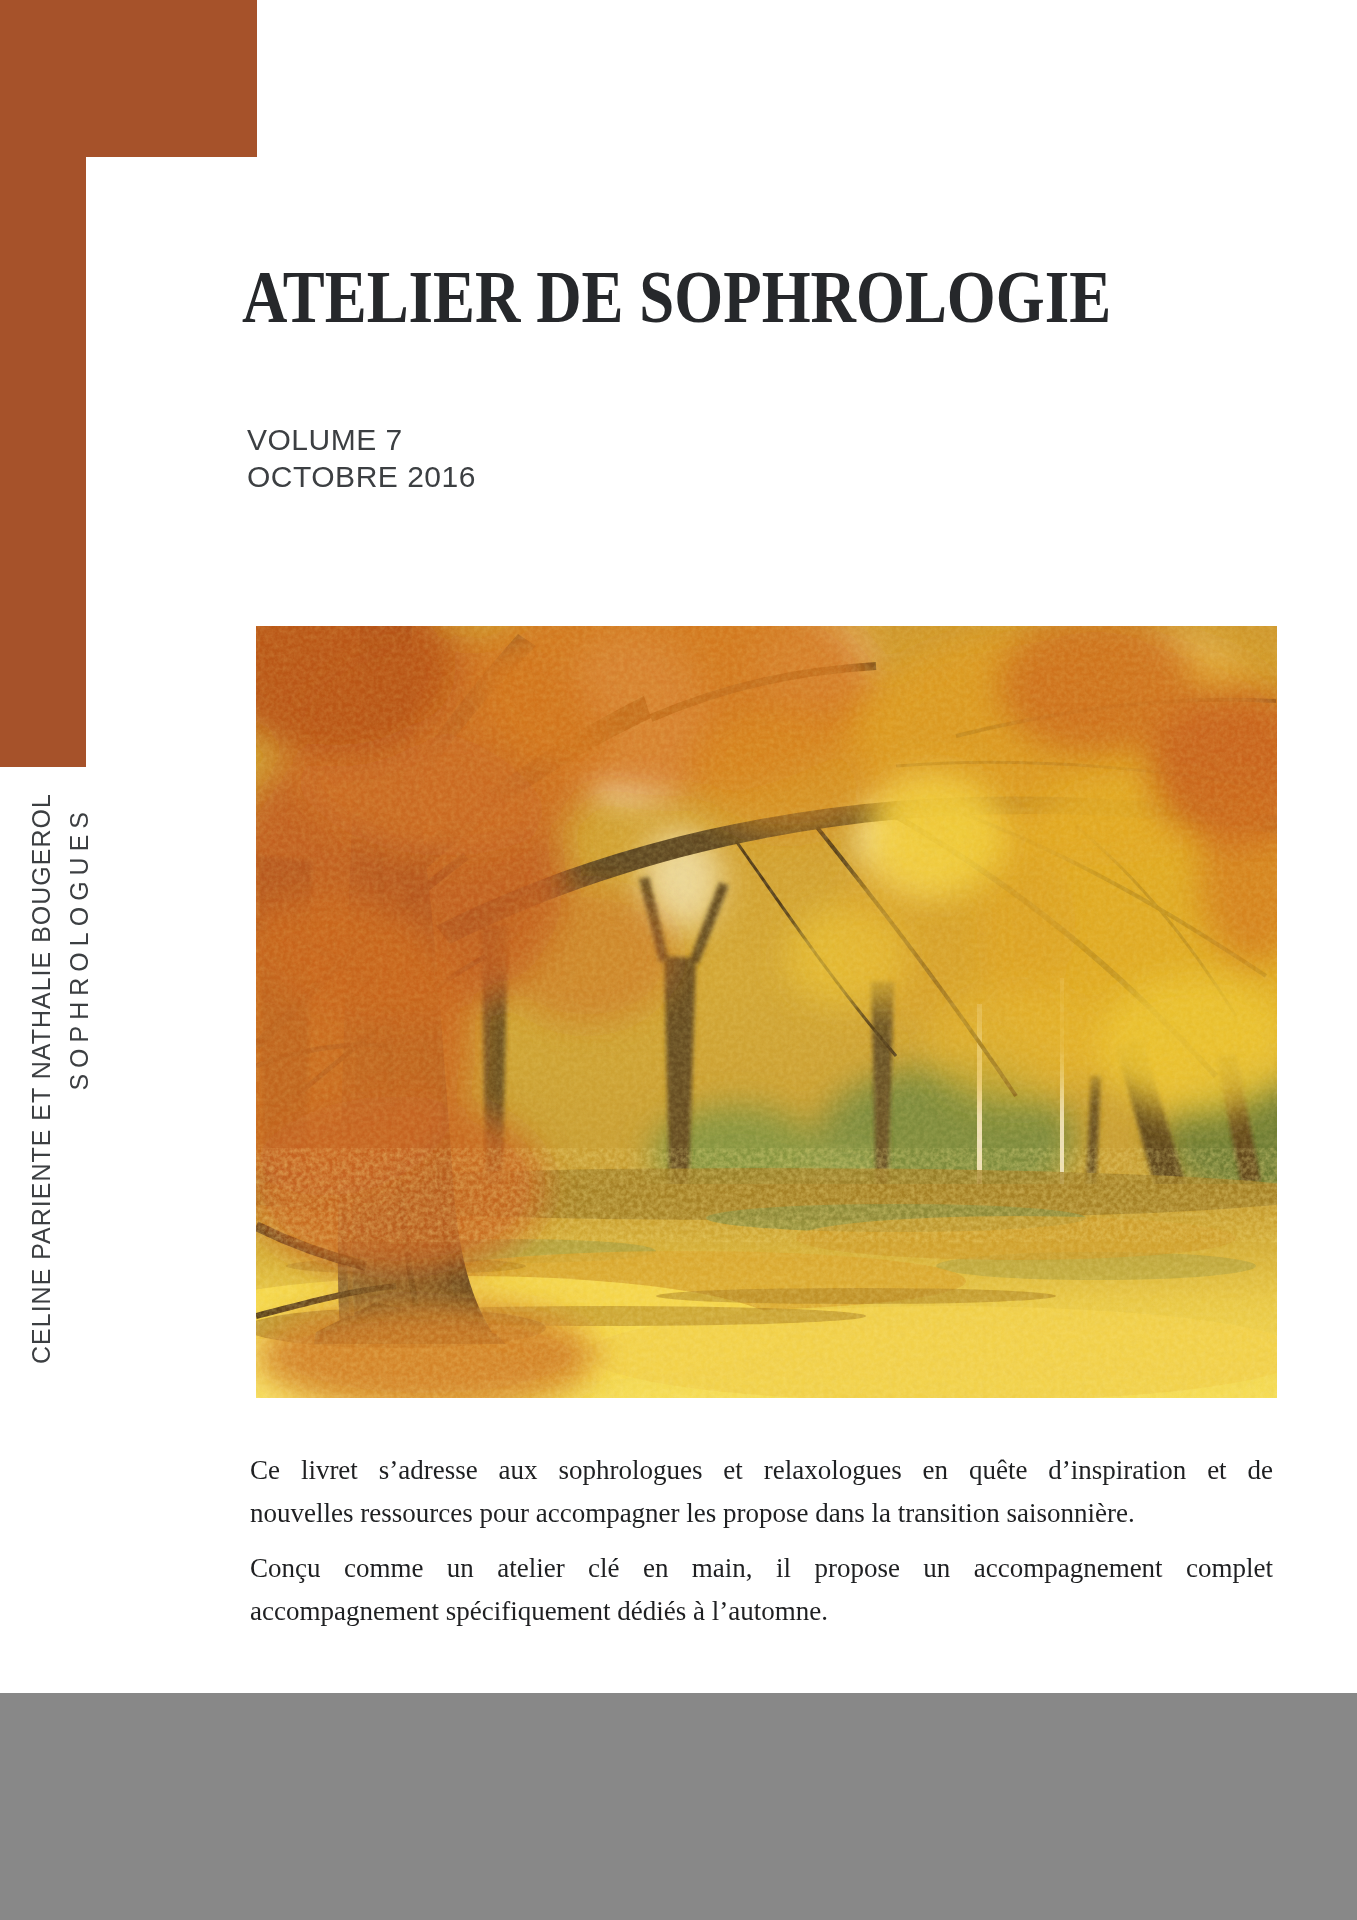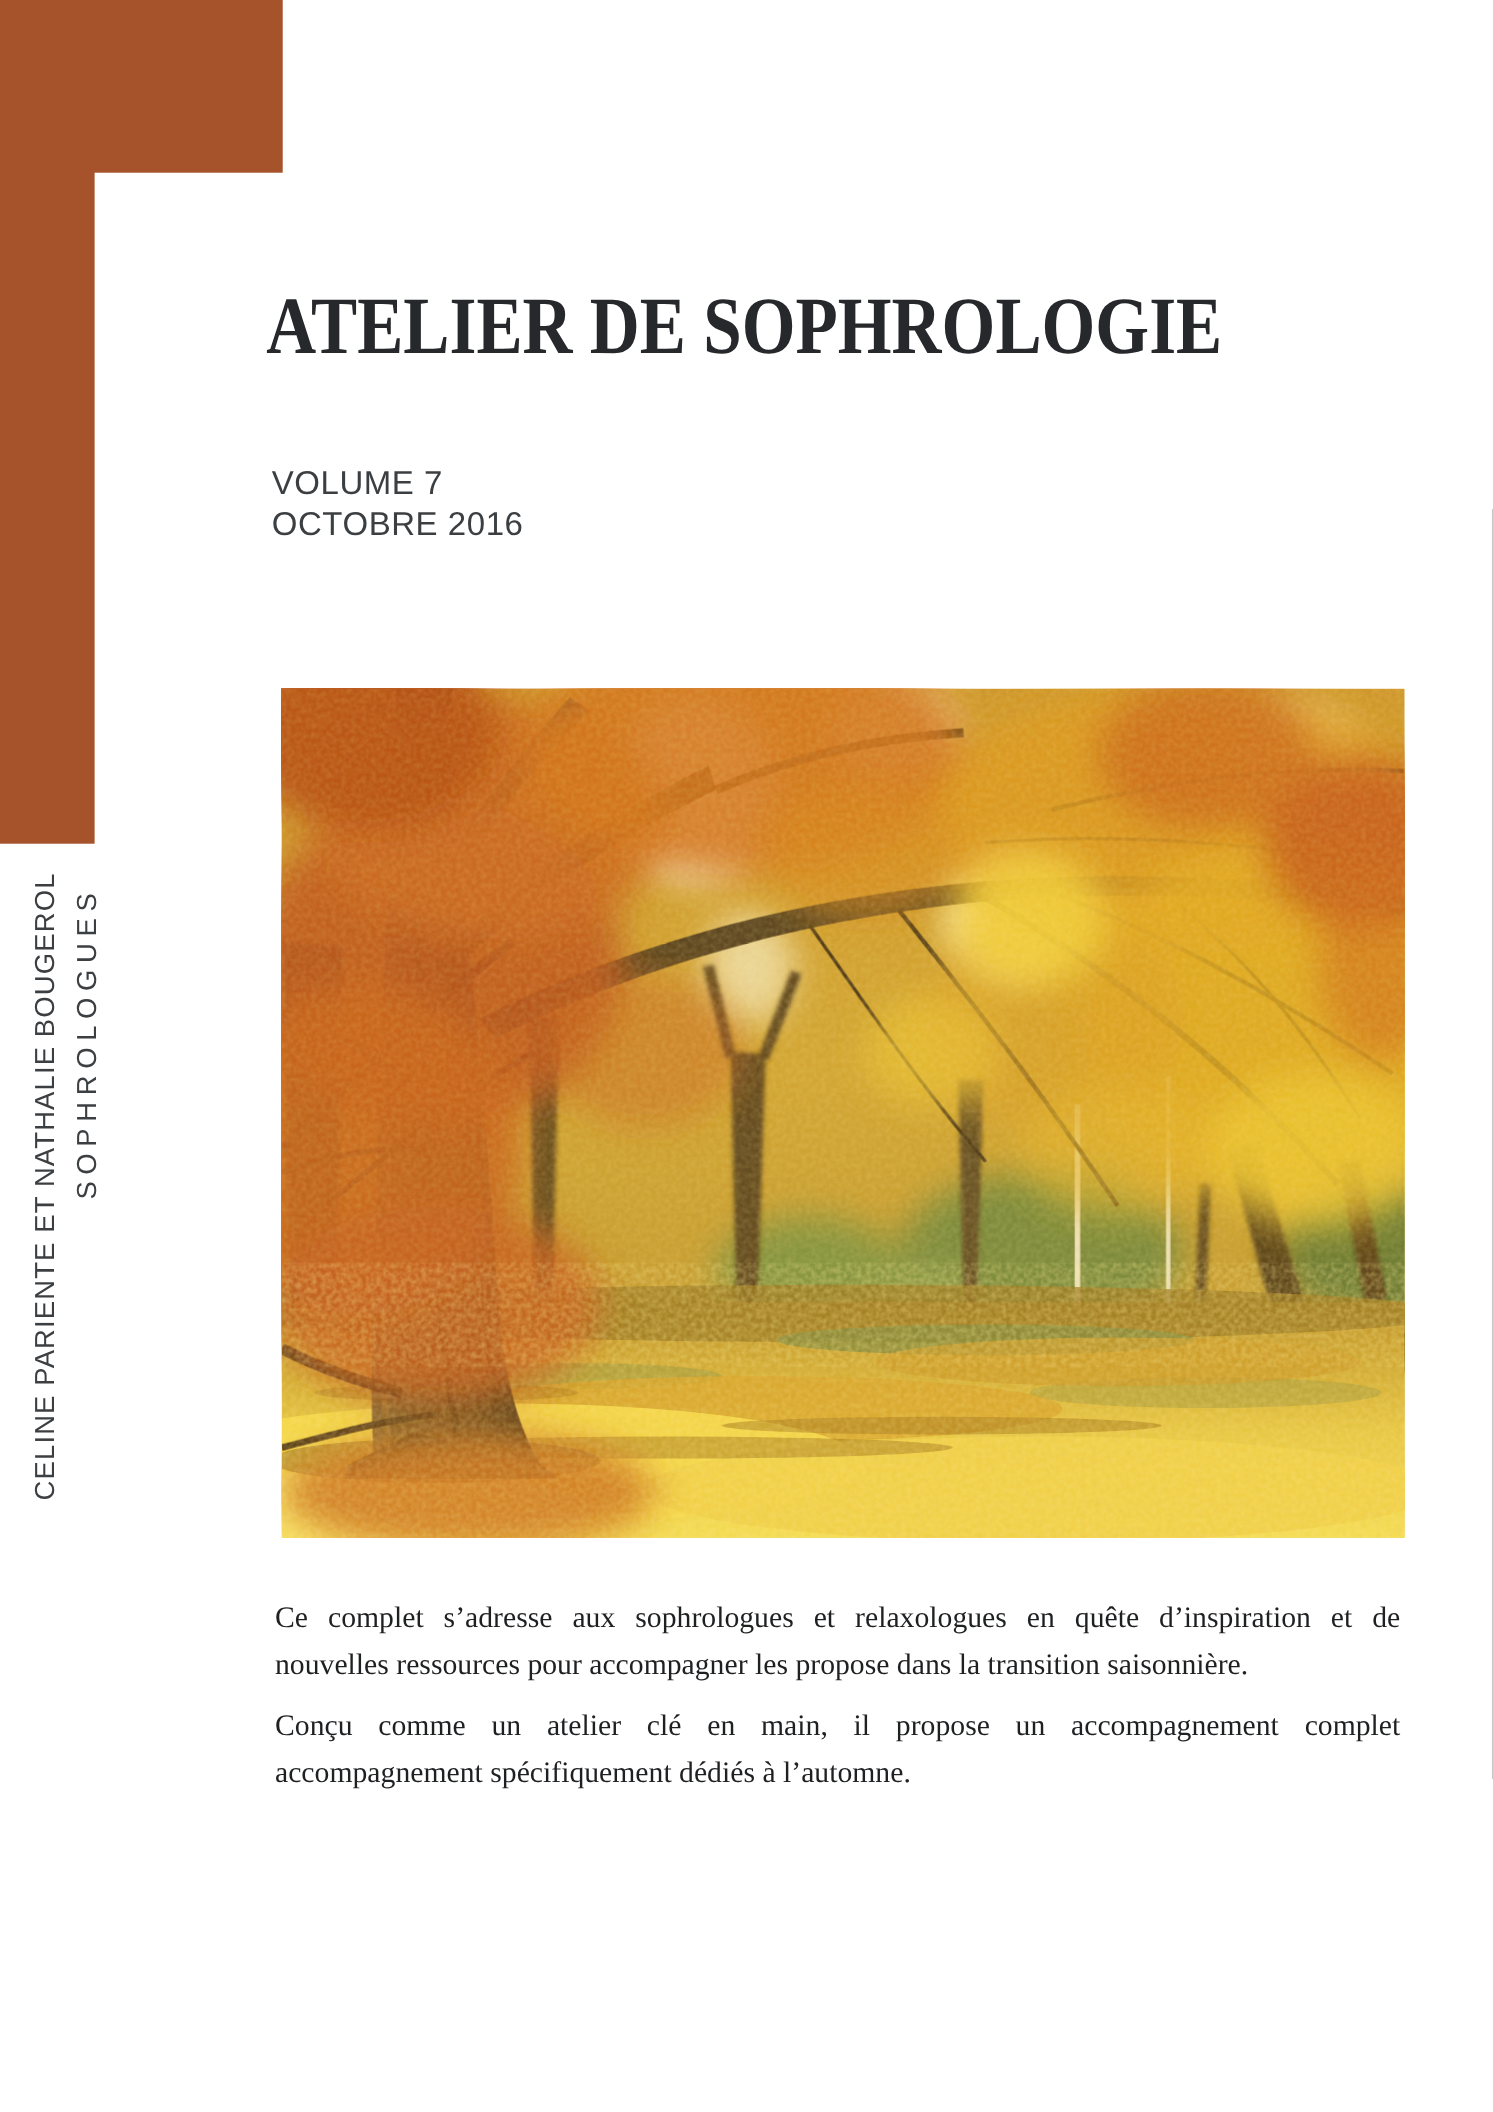--- a/index.html
+++ b/index.html
@@ -1,18 +1,18 @@
 <!DOCTYPE html>
 <html style="--color-background: #FFFFFF; --color-accent: #A6522A; --color-accent-title: #B0592F; --color-title: #26282B; --color-meta: #3C3F42; --color-body: #1F2022;"><head>
 <meta charset="utf-8">
 <style>
   html,body{margin:0;padding:0;background:#888;}
   #page{
     position:relative;
-    width:1357px;height:1920px;
+    width:1357px;height:1693px;
     background:var(--color-background,#ffffff);
     overflow:hidden;
     font-family:"Liberation Sans",sans-serif;
     text-decoration:underline;
   }
   
   .corner-top{
     position:absolute;left:0;top:0;width:257px;height:157px;
     background:var(--color-accent,#A6522A);
   }
@@ -243,21 +243,21 @@
       </g>
 
       <rect x="0" y="0" width="1021" height="560" filter="url(#speckLight)" opacity="0.30"></rect>
       <rect x="0" y="545" width="1021" height="227" filter="url(#speckLight)" opacity="0.45"></rect>
       <rect x="0" y="0" width="1021" height="772" filter="url(#speckDark)" opacity="0.14"></rect>
     </svg>
   </div>
 
   <div class="body-block">
     <div class="para">
-        <div class="line">Ce complet s’adresse aux sophrologues et relaxologues en quête d’inspiration et de</div>
+        <div class="line">Ce livret s’adresse aux sophrologues et relaxologues en quête d’inspiration et de</div>
         <div class="line">nouvelles ressources pour accompagner les propose dans la transition saisonnière.</div>
       </div>
     <div class="para">
         <div class="line">Conçu comme un atelier clé en main, il propose un accompagnement complet</div>
         <div class="line">accompagnement spécifiquement dédiés à l’automne.</div>
       </div>
   </div>
 
 </div>
 

